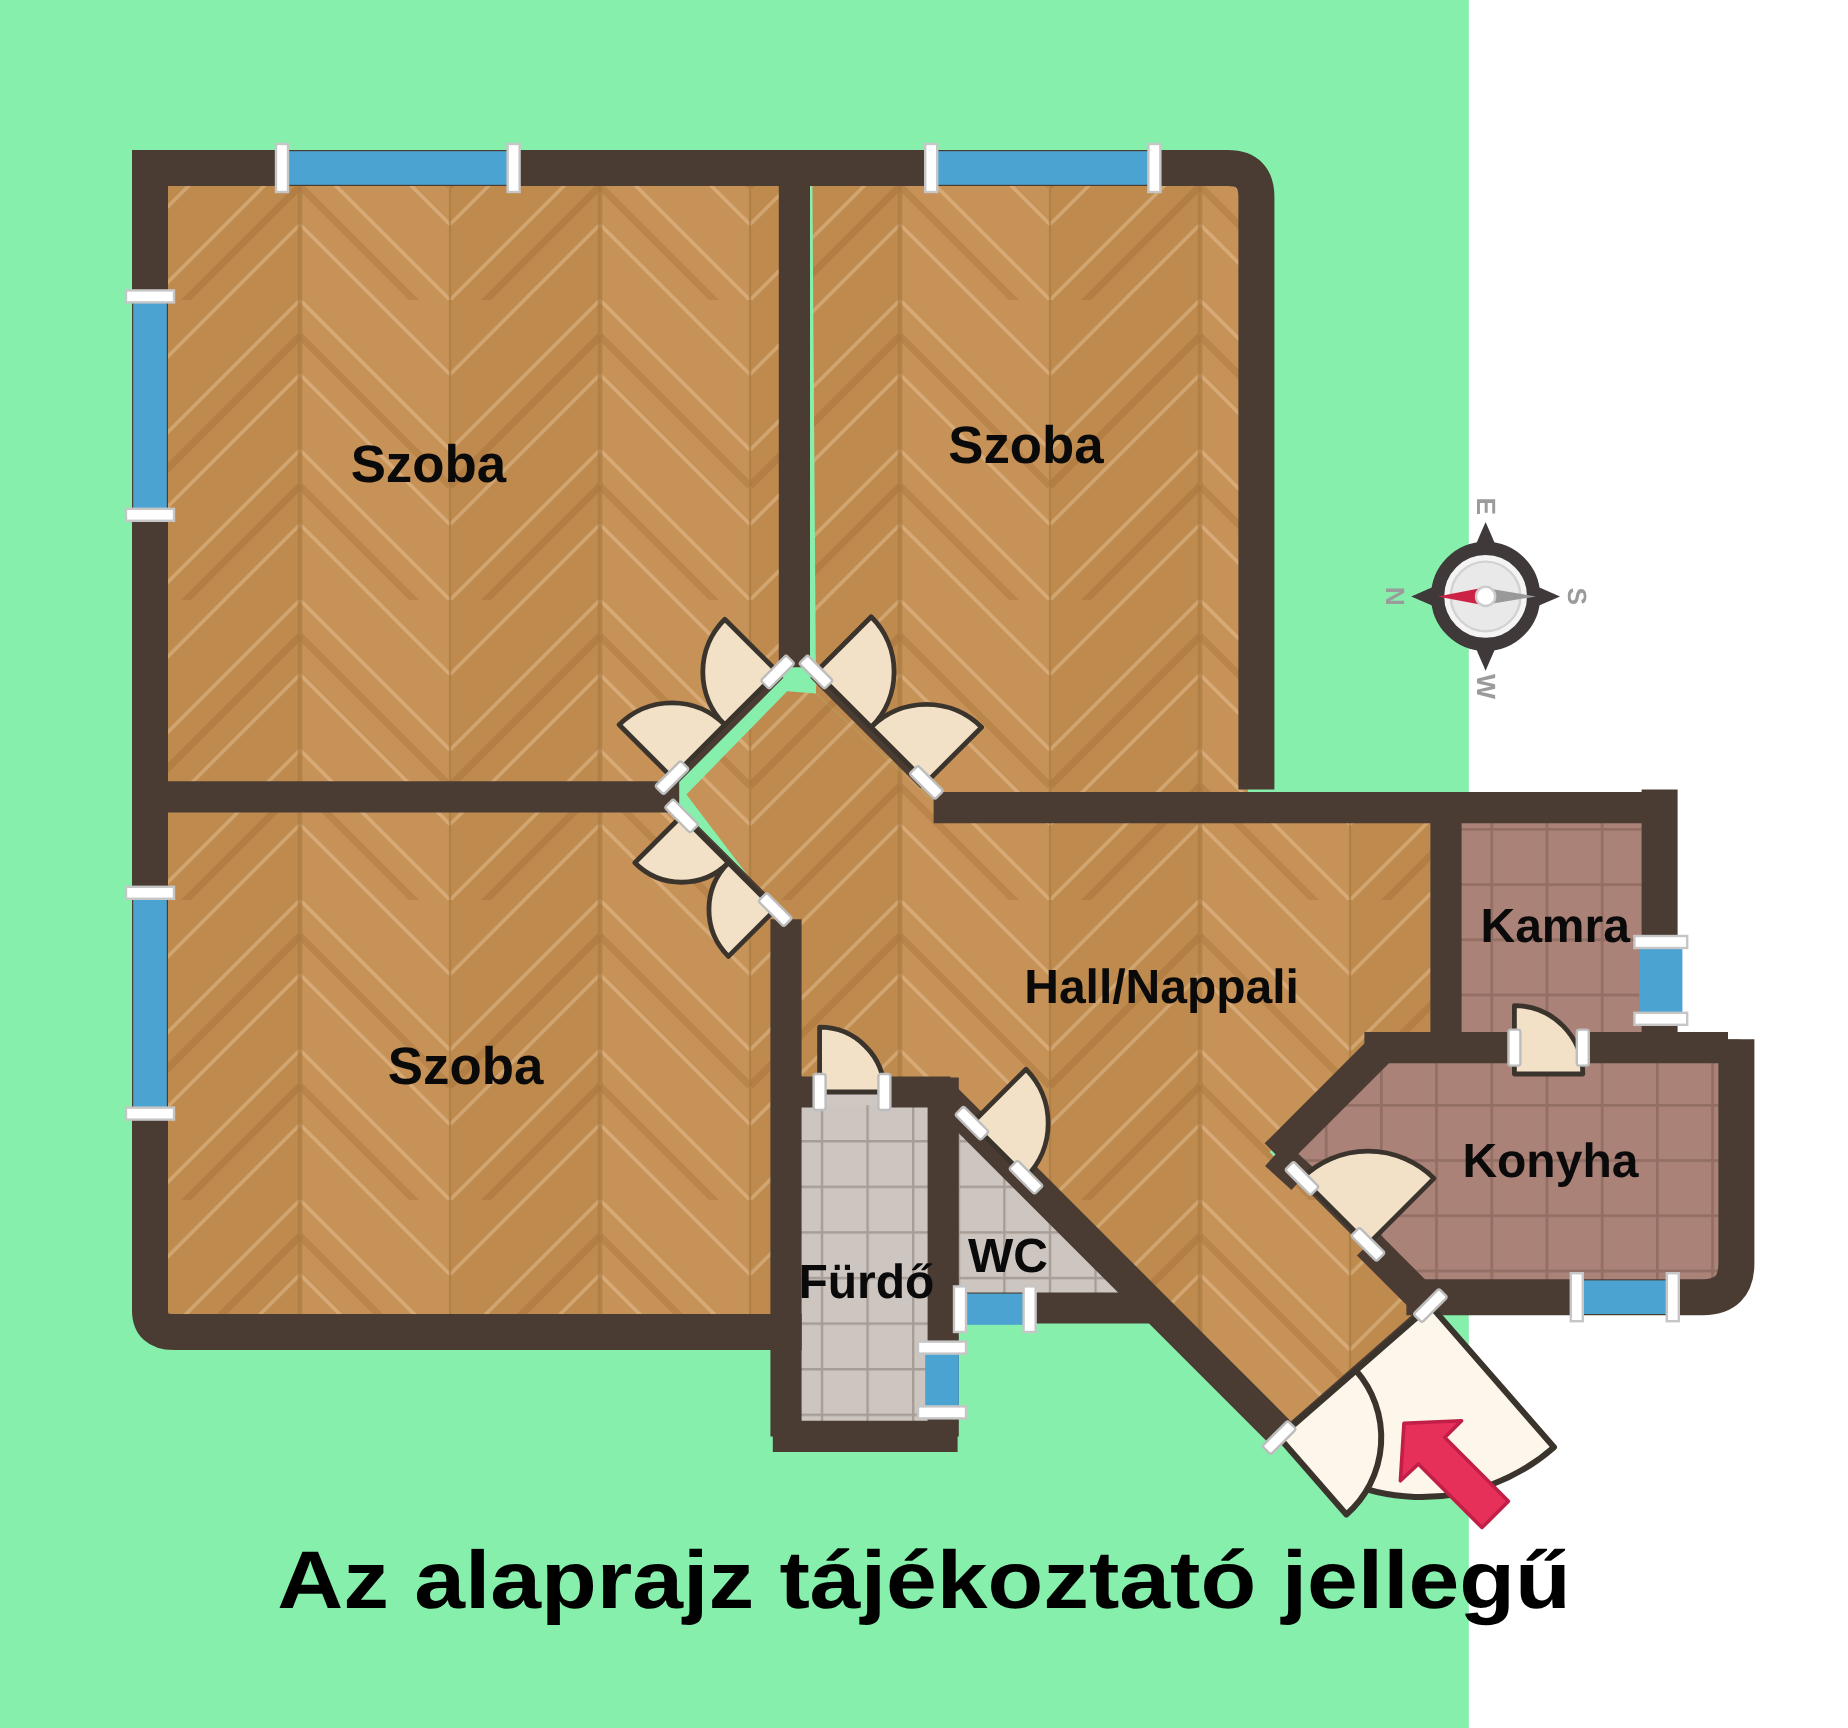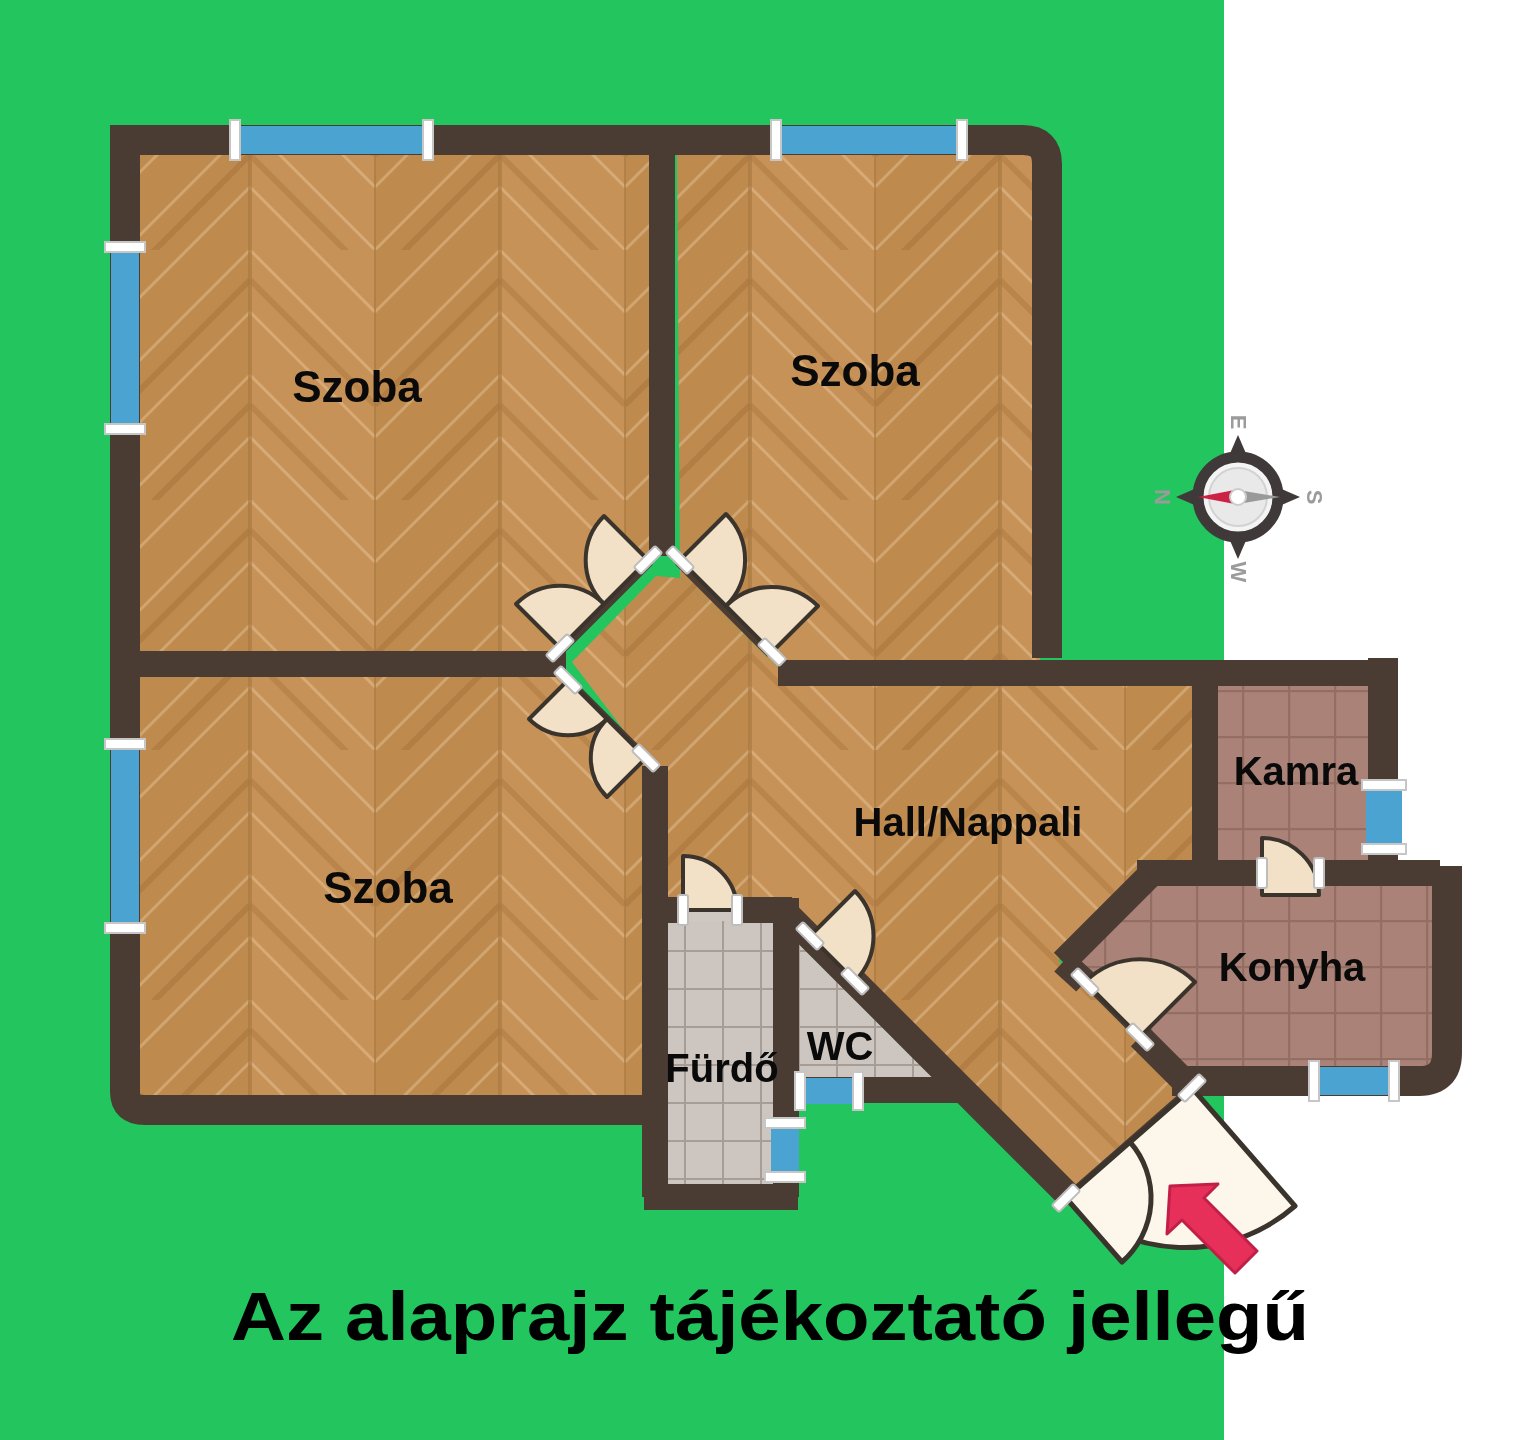--- a/index.html
+++ b/index.html
@@ -1,16 +1,16 @@
 <!DOCTYPE html>
 <html style="--wall: #4a3c33; --wood-base: #c79257; --wood-alt: #bf8a4e; --wood-line: #a87a42; --tile-mauve: #aa8278; --tile-mauve-line: #7d5c52; --tile-gray: #cdc6c0; --tile-gray-line: #8d827b; --window-blue: #4ba3d2; --door-cream: #f2e1c6; --door-entrance: #fdf6ea; --door-stroke: #3b342d; --arrow-red: #e73059; --compass-dark: #3f3939; --compass-letter: #9b9b9b; --needle-red: #cc2244; --needle-gray: #999999; --label-color: #0a0a0a;"><head>
 <meta charset="utf-8">
 <style>
   html,body{margin:0;padding:0;background:#ffffff;}
-  .stage{width:1224px;height:1440px;position:relative;background:#22c55e;}
+  .stage{width:1224px;height:1440px;position:relative;background:#86efac;}
   svg{display:block;}
   .wall30{stroke:var(--wall);stroke-width:30;fill:none;}
   .wall26{stroke:var(--wall);stroke-width:26;fill:none;}
   .sill{stroke:var(--wall);stroke-width:8;fill:none;}
   .leaf{fill:var(--door-cream);stroke:var(--door-stroke);stroke-width:4;stroke-linejoin:round;}
   .leaf-entrance{fill:var(--door-entrance);stroke:var(--door-stroke);stroke-width:5;stroke-linejoin:round;}
   .post{fill:#ffffff;stroke:#bdbdbd;stroke-width:2;}
   .win{fill:var(--window-blue);}
   .wincap{fill:#ffffff;stroke:#c6c6c6;stroke-width:2;}
   .room-label{font:700 40px "Liberation Sans", sans-serif;fill:var(--label-color);text-anchor:middle;}

